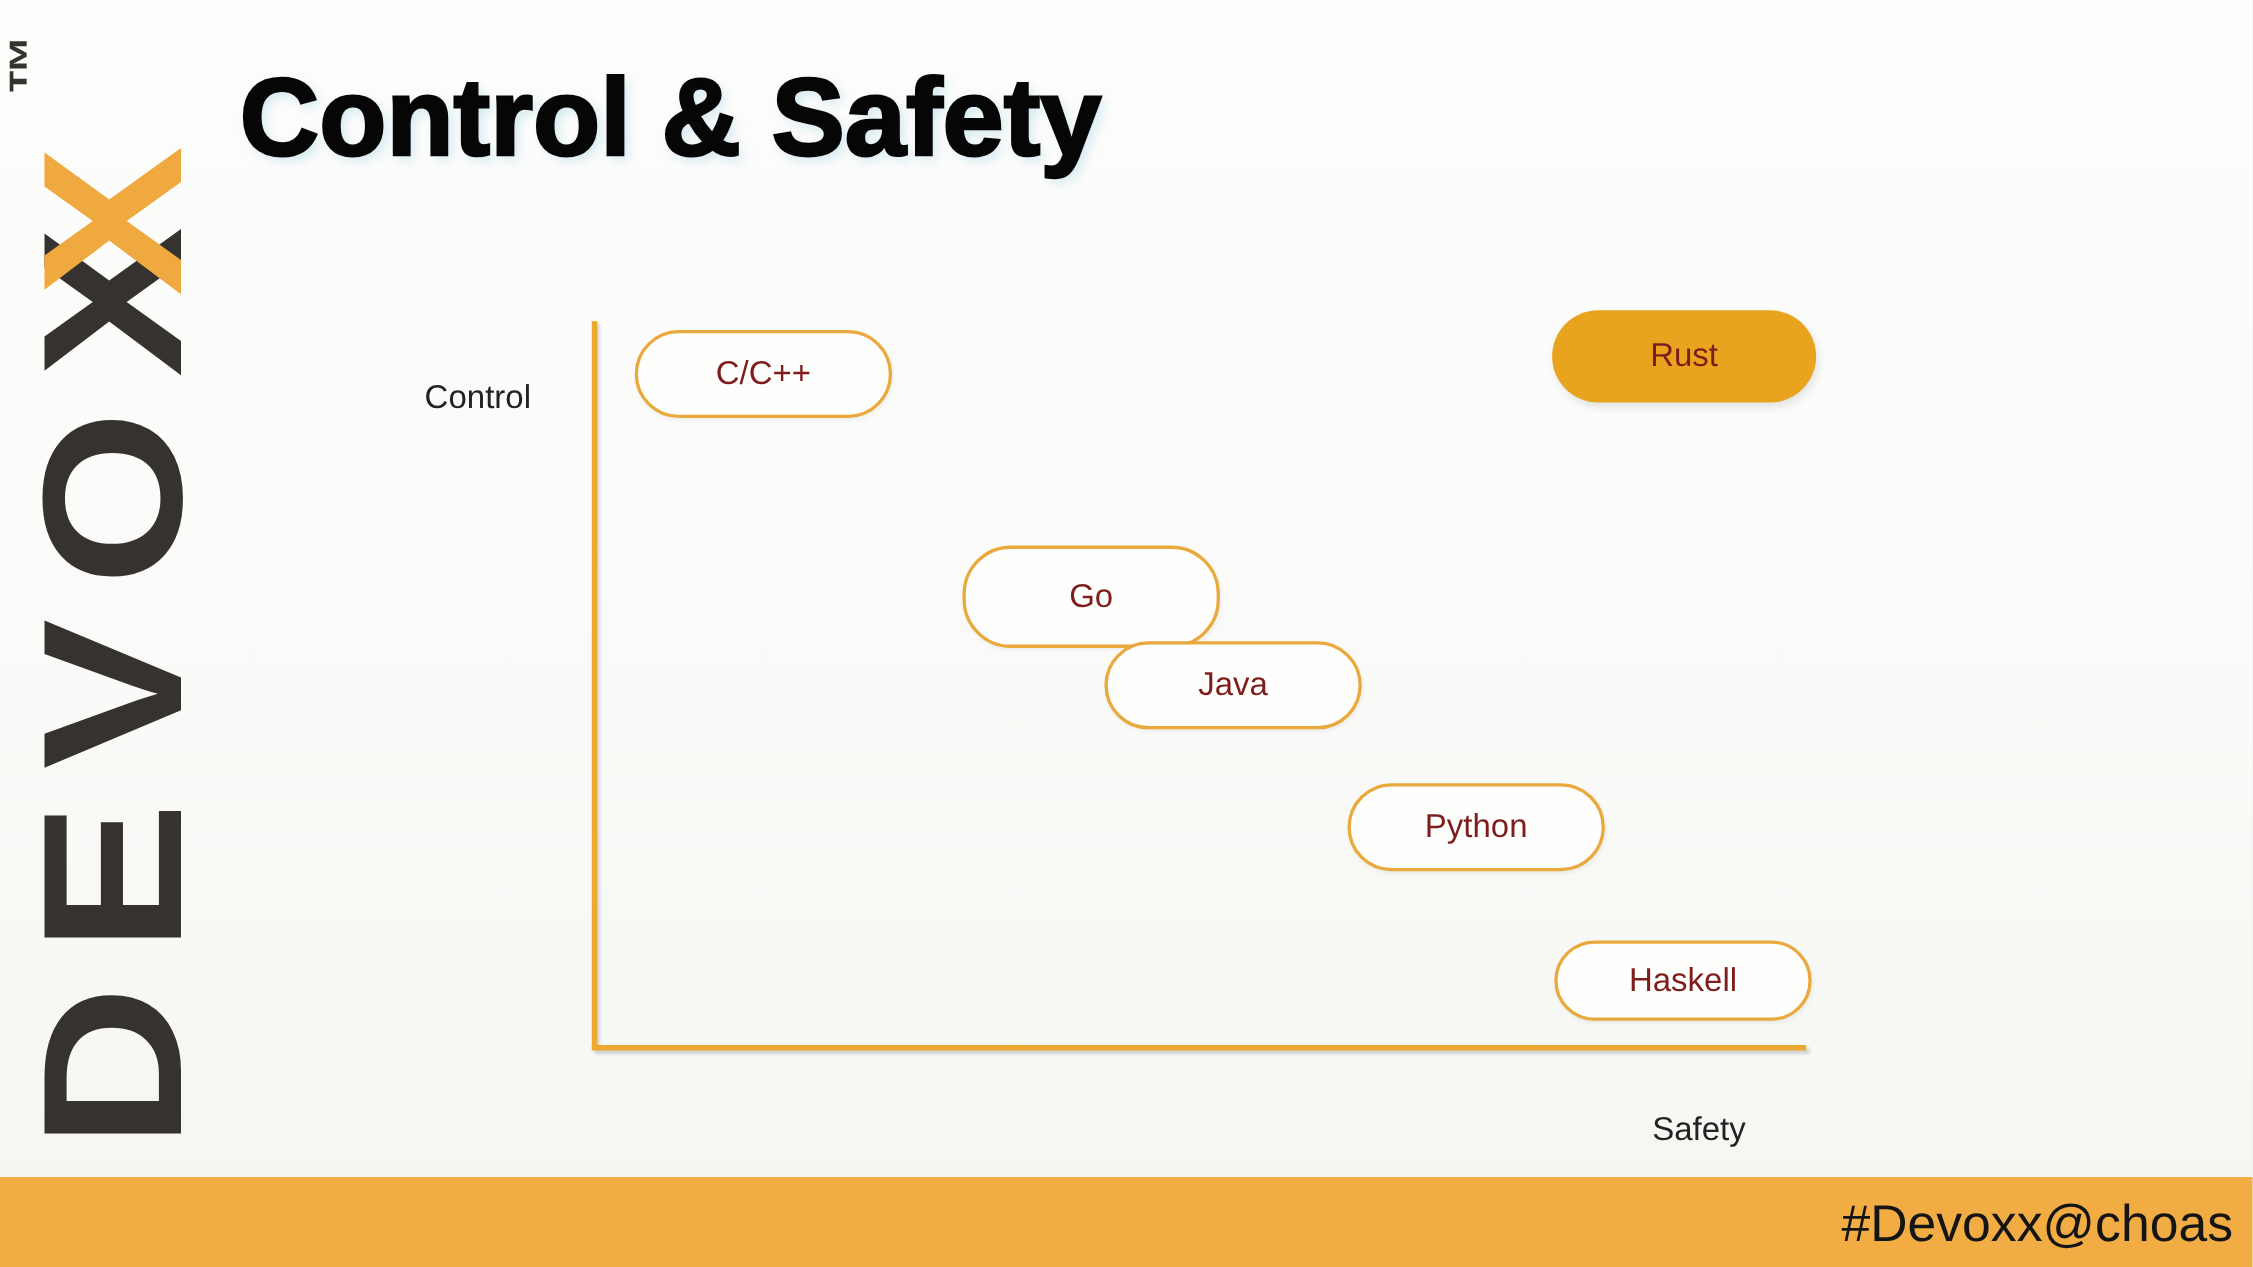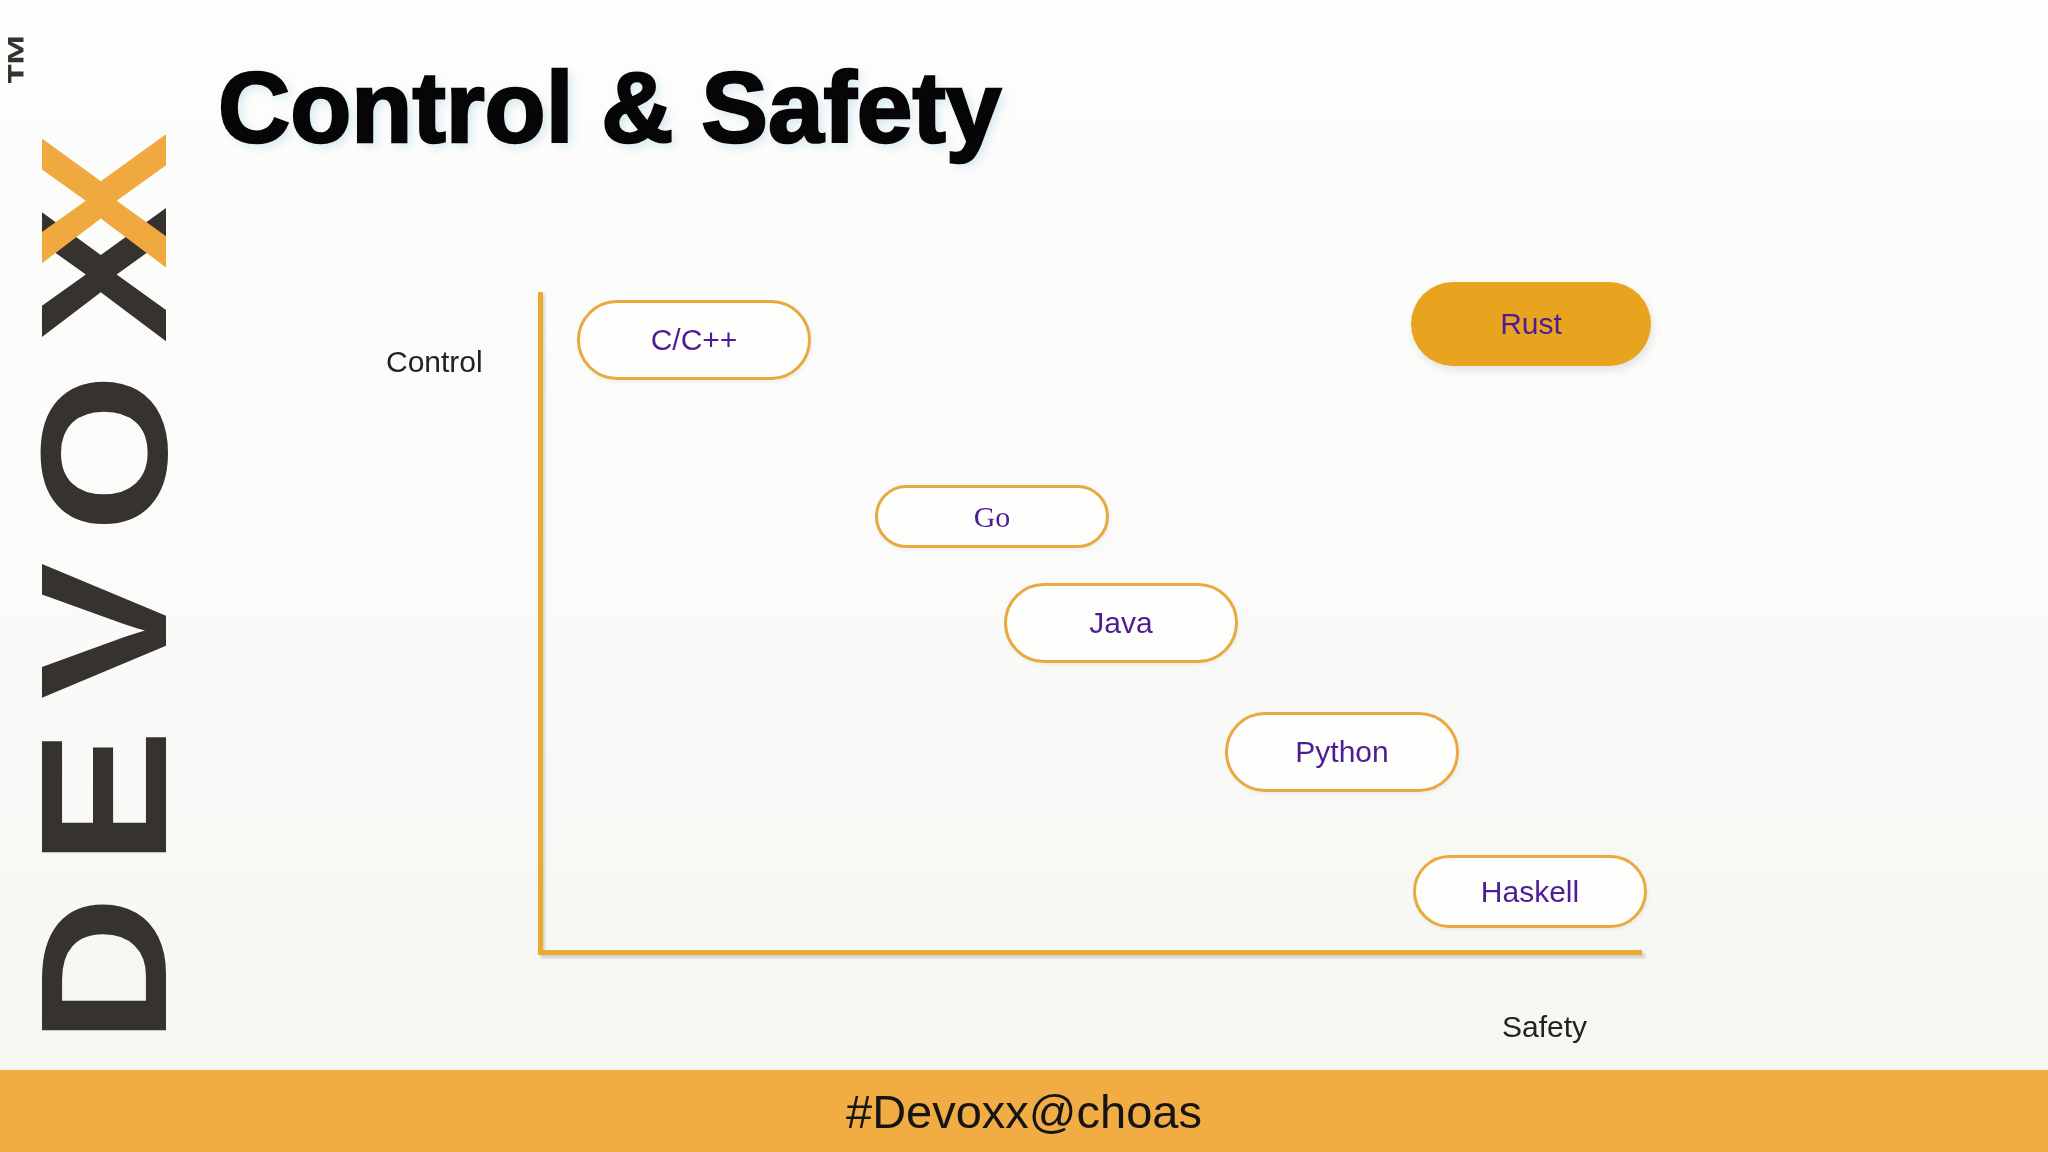--- a/index.html
+++ b/index.html
@@ -32,35 +32,35 @@
     background:var(--axis-orange,#EBA92F); box-shadow:2px 2px 3px rgba(120,120,120,0.30);}
   .x-axis{position:absolute; left:538px; top:950px; width:1104px; height:5px;
     background:var(--axis-orange,#EBA92F); box-shadow:3px 3px 3px rgba(120,120,120,0.30);}
   .axis-label{position:absolute; font-size:30px; color:var(--label-text,#222);margin-top:48px;}
   .y-label{left:386px; top:297px;}
   .x-label{left:1502px; top:962px;}
   .pill{
     position:absolute; width:234px; height:80px; box-sizing:border-box;
     border:3px solid var(--pill-border,#E9A93D); border-radius:44px;
     background:#FEFEFD; display:flex; align-items:center; justify-content:center;
-    font-size:30px; color:#4c1d95; box-shadow:1px 2px 4px rgba(0,0,0,0.06);
+    font-size:30px; color:#7f1d1d; box-shadow:1px 2px 4px rgba(0,0,0,0.06);
   }
   .pill-cpp    {left:577px;  top:300px;}
   .pill-rust   {left:1411px; top:282px; width:240px; height:84px;
                 background:var(--rust-fill,#E9A41F); border:none;
                 box-shadow:2px 4px 8px rgba(0,0,0,0.10);}
-  .pill-go     {left:875px;  top:485px; height:63px;font-family:Liberation Serif, serif;}
+  .pill-go     {left:875px;  top:496px; height:93px;}
   .pill-java   {left:1004px; top:583px;}
   .pill-python {left:1225px; top:712px;}
   .pill-haskell{left:1413px; top:855px; height:73px;}
   
   .footer{
     position:absolute; left:0; bottom:0; width:100%; height:82px; box-sizing:border-box;
     background:var(--footer-bg,#F2AC44); color:var(--footer-text,#151515);
-    display:flex; align-items:center; justify-content:center;
+    display:flex; align-items:center; justify-content:flex-end;
     padding:0 18px; font-size:47px;
   }
   .tags{display:flex; gap:30px;}
 </style>
 </head>
 <body>
 
 <div class="slide">
 
   <div class="logo">

